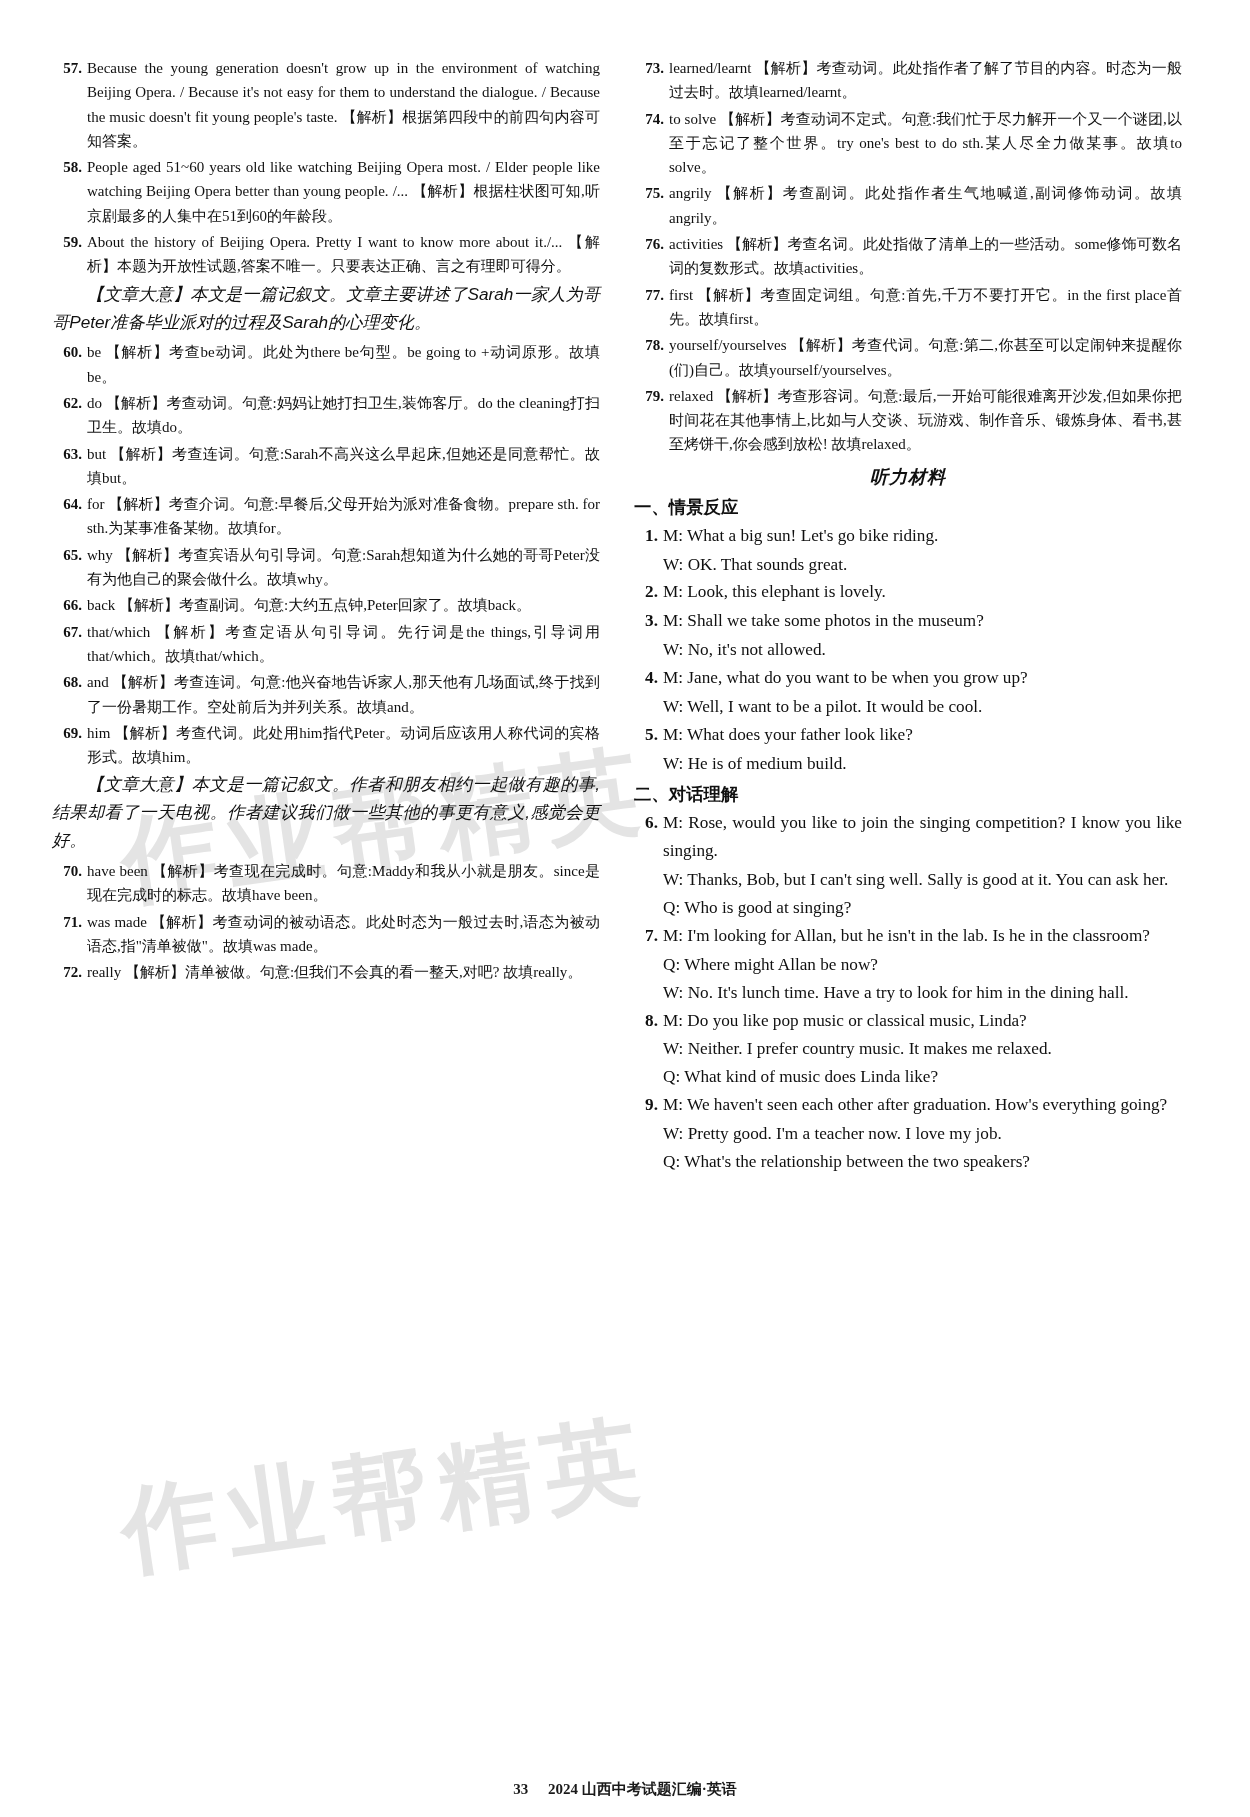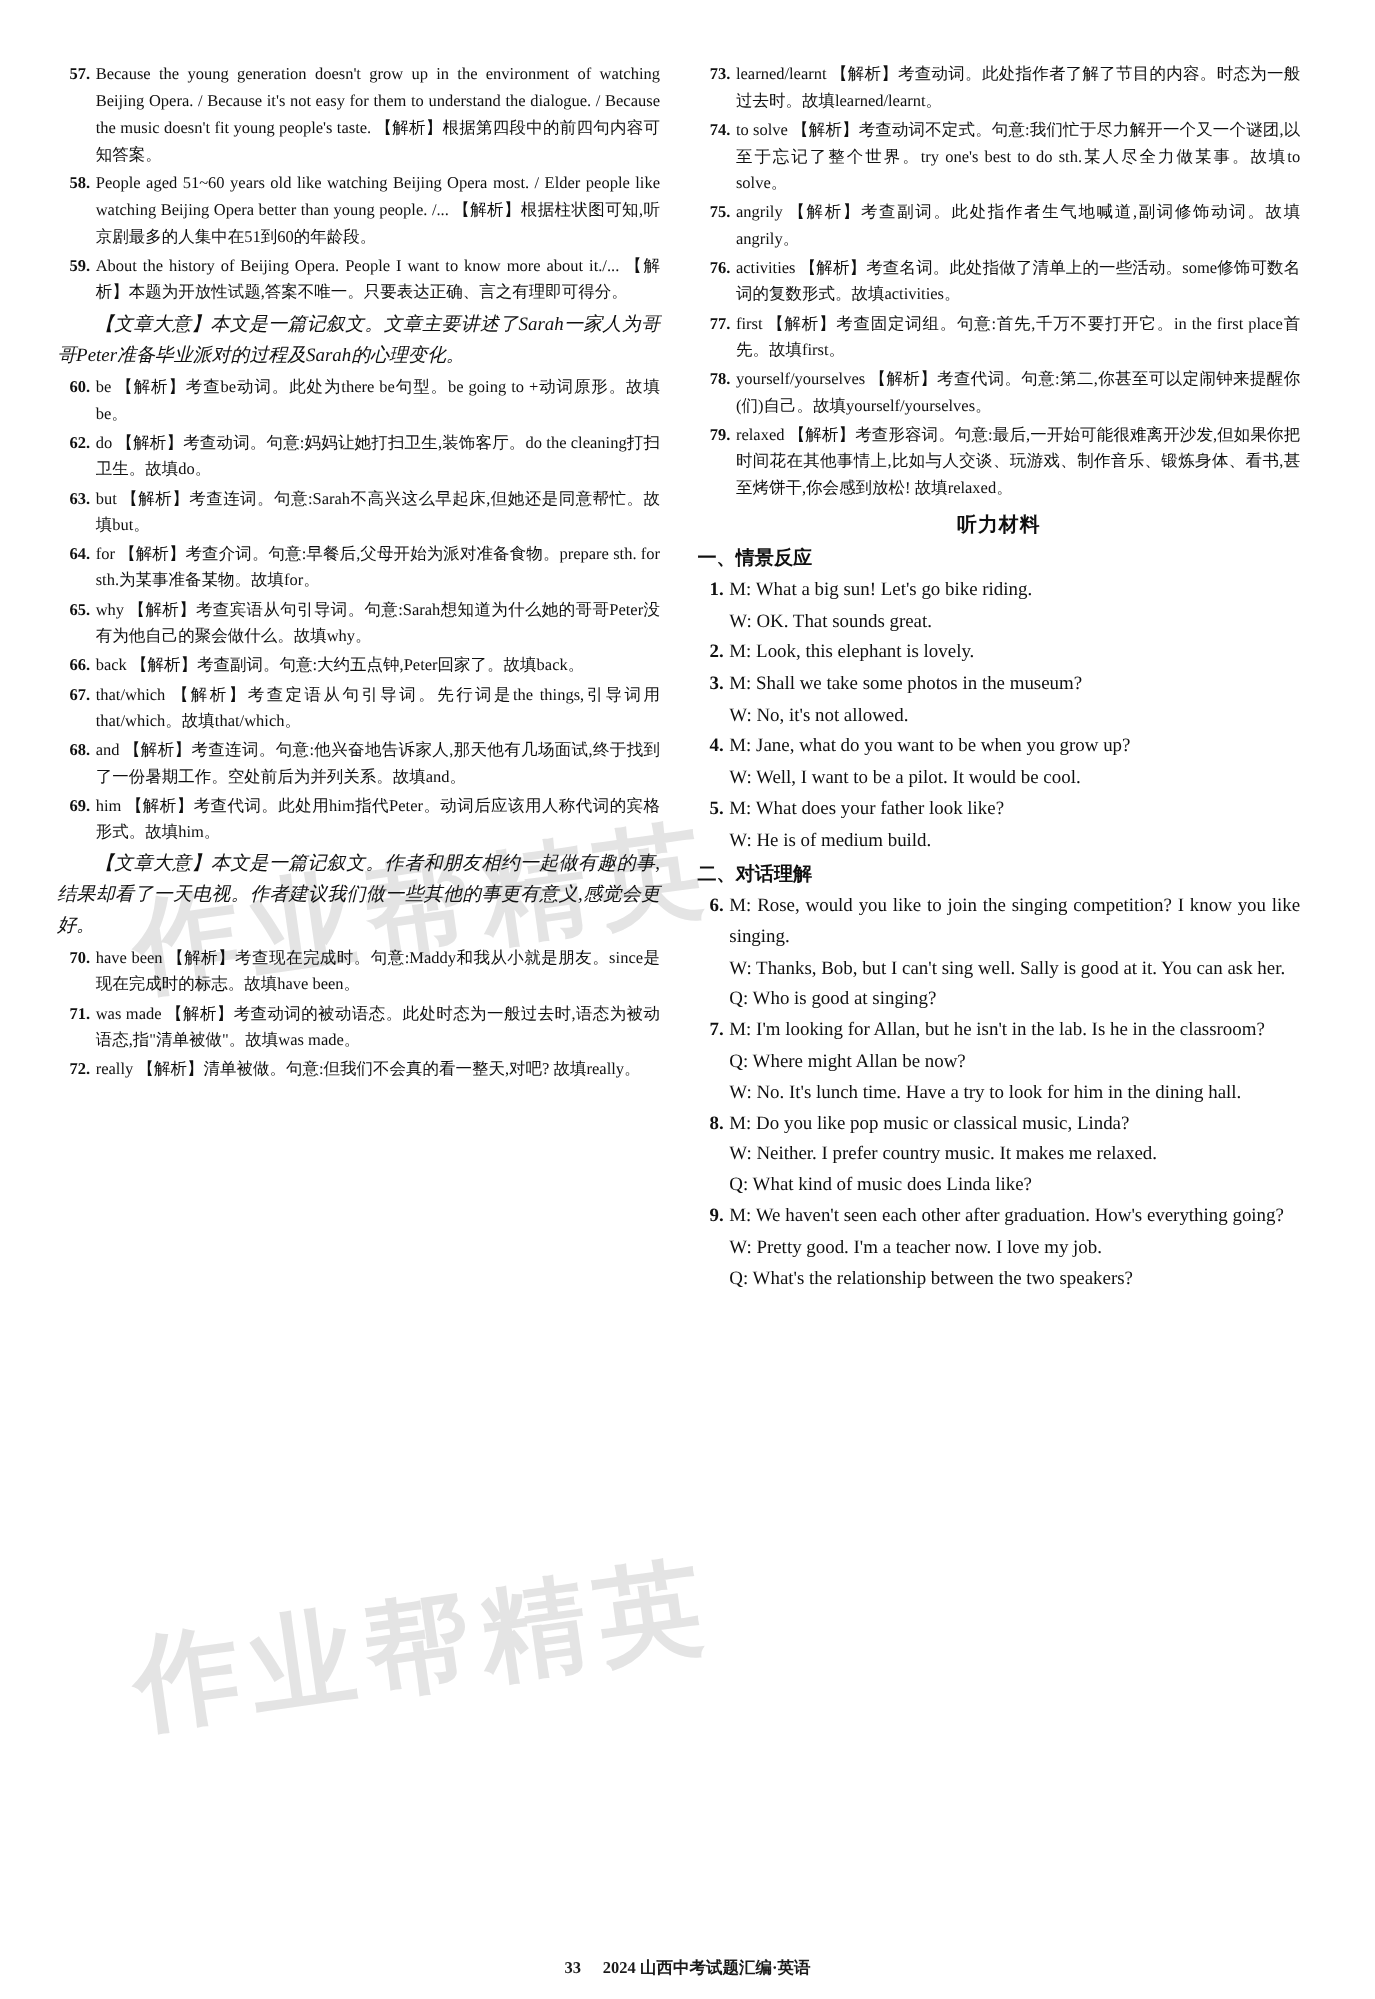--- a/index.html
+++ b/index.html
@@ -53,29 +53,30 @@
   }
   .para-block {
     font-size: 17.2px;
     line-height: 1.62;
     margin: 2px 0 4px 0;
     text-indent: 2em;
     text-align: justify;
     text-justify: inter-ideograph;
   }
   .kai {
-    font-family: Liberation Serif, serif;
+    font-family: Liberation Sans, sans-serif;
     font-style: italic;
   }
   .section-head {
     text-align: center;
     font-size: 18px;
     font-weight: bold;
     margin: 8px 0 6px 0;
     letter-spacing: 1px;
+    font-style: italic;
   }
   .sub-head {
     font-size: 17.4px;
     font-weight: bold;
     margin: 5px 0 3px 0;
   }
   .dlg {
     display: flex;
     align-items: flex-start;
     font-size: 17.2px;
@@ -147,21 +148,21 @@
       <div class="entry">
         <span class="num">57.</span>
         <span class="body-txt">Because the young generation doesn't grow up in the environment of watching Beijing Opera. / Because it's not easy for them to understand the dialogue. / Because the music doesn't fit young people's taste. 【解析】根据第四段中的前四句内容可知答案。</span>
       </div>
       <div class="entry">
         <span class="num">58.</span>
         <span class="body-txt">People aged 51~60 years old like watching Beijing Opera most. / Elder people like watching Beijing Opera better than young people. /... 【解析】根据柱状图可知,听京剧最多的人集中在51到60的年龄段。</span>
       </div>
       <div class="entry">
         <span class="num">59.</span>
-        <span class="body-txt">About the history of Beijing Opera. People I want to know more about it./... 【解析】本题为开放性试题,答案不唯一。只要表达正确、言之有理即可得分。</span>
+        <span class="body-txt">About the history of Beijing Opera. Pretty I want to know more about it./... 【解析】本题为开放性试题,答案不唯一。只要表达正确、言之有理即可得分。</span>
       </div>
 
       <div class="para-block kai">【文章大意】本文是一篇记叙文。文章主要讲述了Sarah一家人为哥哥Peter准备毕业派对的过程及Sarah的心理变化。</div>
 
       <div class="entry">
         <span class="num">60.</span>
         <span class="body-txt">be 【解析】考查be动词。此处为there be句型。be going to +动词原形。故填be。</span>
       </div>
       <div class="entry">
         <span class="num">62.</span>

